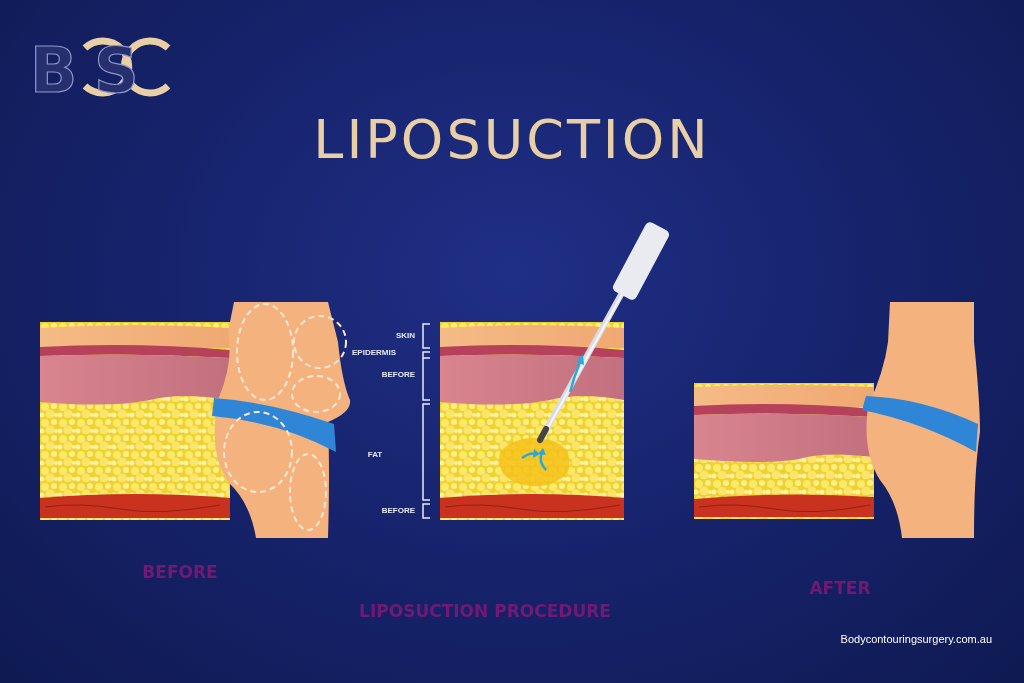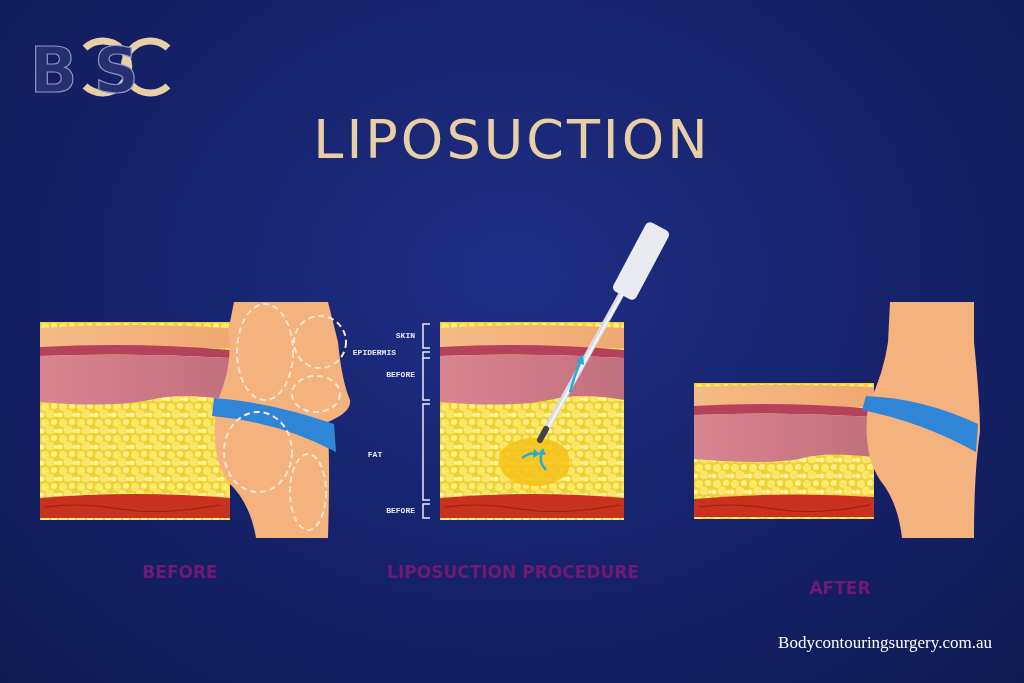--- a/index.html
+++ b/index.html
@@ -4,22 +4,22 @@
 <style>
   html,body{margin:0;padding:0;}
   body{width:1024px;height:683px;overflow:hidden;position:relative;
     background:radial-gradient(ellipse at 50% 40%, #1f2f86 0%, #17246e 45%, #0f1a52 100%);
     font-family:"Liberation Sans", sans-serif;}
   .abs{position:absolute;}
   .logo{left:30px;top:30px;width:150px;height:70px;}
   .title{left:0;width:1024px;top:108px;text-align:center;font-family:"DejaVu Sans", sans-serif;font-weight:normal;
     font-size:54px;letter-spacing:3px;color:#e8cfa6;}
   .caption{top:562px;font-family:"DejaVu Sans", sans-serif;font-weight:bold;font-size:17px;color:#701a75;text-align:center;}
-  .footer{right:32px;top:633px;font-family:Liberation Serif, serif;font-size:17px;color:#ffffff;}
-  .lbl{font-family:Liberation Mono, monospace;font-weight:bold;font-size:8px;color:#e6e9f5;text-align:right;width:80px;}
+  .footer{right:32px;top:633px;font-family:Liberation Sans, sans-serif;font-size:11px;color:#ffffff;}
+  .lbl{font-family:Liberation Sans, sans-serif;font-weight:bold;font-size:8px;color:#e6e9f5;text-align:right;width:80px;}
   svg{display:block;}
 </style>
 </head>
 <body>
 
 <svg width="0" height="0" style="position:absolute">
   <defs>
     <pattern id="fatpat" width="18" height="16" patternUnits="userSpaceOnUse">
       <rect width="18" height="16" fill="#f1d12e"></rect>
       <circle cx="5" cy="5" r="4" fill="#fbe96a"></circle>
@@ -126,16 +126,16 @@
   </svg>
 </div>
 <div class="abs" style="left:862px;top:302px;">
   <svg width="130" height="236" viewBox="0 0 130 236">
     <path d="M28 0 L112 0 L112 40 Q118 100 118 130 Q112 170 112 236 L40 236 Q36 200 18 178 Q0 150 6 104 Q22 70 26 40 Z" fill="#f3b27e"></path>
     <path d="M4 94 Q60 96 116 122 L114 150 Q60 120 0 108 Z" fill="#2f86d6"></path>
   </svg>
 </div>
 
 <div class="abs caption" style="left:115px;width:130px;">BEFORE</div>
-<div class="abs caption" style="left:348px;width:330px;">LIPOSUCTION PROCEDURE</div>
+<div class="abs caption" style="left:320px;width:330px;margin-top:39px;">LIPOSUCTION PROCEDURE</div>
 <div class="abs caption" style="left:775px;width:130px;margin-top:16px;">AFTER</div>
 
 <div class="abs footer">Bodycontouringsurgery.com.au</div>
 
 </body></html>

